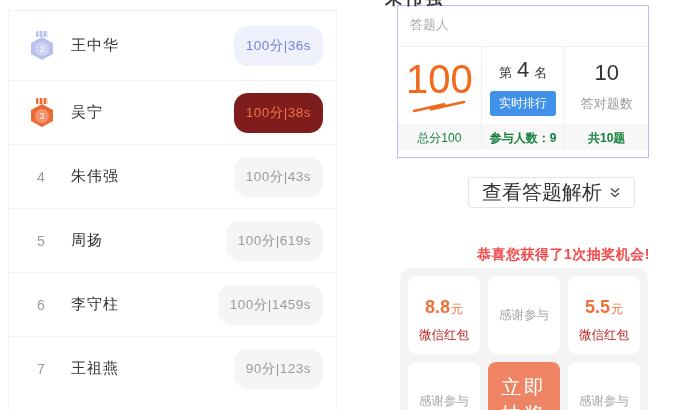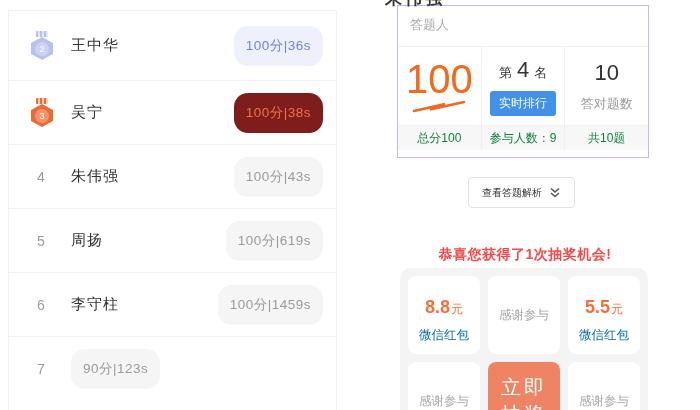--- a/index.html
+++ b/index.html
@@ -57,43 +57,43 @@
   .rank-line{font-size:13px;color:#333;}
   .rank-line .rank-big{font-size:22px;margin:0 5px;}
   .live-btn{
     margin-top:8px;background:#4191e9;color:#fff;font-size:12px;
     padding:4px 9px;border-radius:3px;border:none;cursor:pointer;
   }
   .correct-big{font-size:22px;color:#333;font-weight:500;}
   .correct-label{margin-top:9px;font-size:13px;color:#999;}
   .card-footer{display:flex;height:24px;background:#f7f7f8;border-top:1px solid #f2f2f2;}
   .foot-cell{flex:1;display:flex;align-items:center;justify-content:center;font-size:12px;color:#15803d;box-sizing:border-box;}
-  .foot-cell + .foot-cell{border-left:1px solid #efefef;}
+  .foot-cell + .foot-cell{border-left:1px solid #efefef;font-weight:bold;}
   
   .analysis-btn{
     position:absolute;left:468px;top:177px;height:31px;padding:4px 13px;
     background:#fff;border:1px solid #e3e3e3;border-radius:4px;
-    display:flex;align-items:center;gap:7px;font-size:10px;color:#333;cursor:pointer;
+    display:flex;align-items:center;gap:7px;font-size:20px;color:#333;cursor:pointer;
     font-family:inherit;
   }
   
   .congrats{
-    position:absolute;left:400px;top:246px;width:250px;text-align:center;
+    position:absolute;left:400px;top:246px;width:250px;text-align:right;
     font-size:14px;font-weight:600;color:#f34b4b;letter-spacing:.5px;
   }
   
   .lottery{
     position:absolute;left:400px;top:268px;width:248px;height:170px;
     background:#f4f4f5;border-radius:10px;box-sizing:border-box;padding:8px;
     display:grid;grid-template-columns:1fr 1fr 1fr;grid-auto-rows:78px;gap:8px;
   }
   .cell{background:#fff;border-radius:8px;display:flex;flex-direction:column;align-items:center;justify-content:center;}
   .cell .amount{color:#f0703a;font-size:18px;font-weight:600;margin-top:11px;}
   .cell .amount .unit{font-size:12px;font-weight:400;margin-left:1px;}
-  .cell .prize-label{color:#0369a1;font-size:12.5px;margin-top:9px;}
+  .cell .prize-label{color:#b91c1c;font-size:12.5px;margin-top:9px;}
   .cell .thanks{color:#a6a6a6;font-size:12.5px;}
   .cell.draw{background:#ef8465;cursor:pointer;border:none;font-family:inherit;}
   .cell.draw .draw-line{color:#fff;font-size:20px;letter-spacing:3px;line-height:27px;}
 </style>
 </head>
 <body>
 
 <div class="lb-panel">
 
   <div class="lb-row">
@@ -143,20 +143,21 @@
       <span class="rank-num">6</span>
     </div>
     <div class="lb-name">李守柱</div>
     <div class="pill gray">100分|1459s</div>
   </div>
 
   <div class="lb-row">
     <div class="rank-cell">
       <span class="rank-num">7</span>
     </div>
+    <div class="lb-name">王祖燕</div>
     <div class="pill gray">90分|123s</div>
   </div>
 
 </div>
 
 <div class="name-clip">
   <span>朱伟强</span>
 </div>
 
 <div class="result-card">

